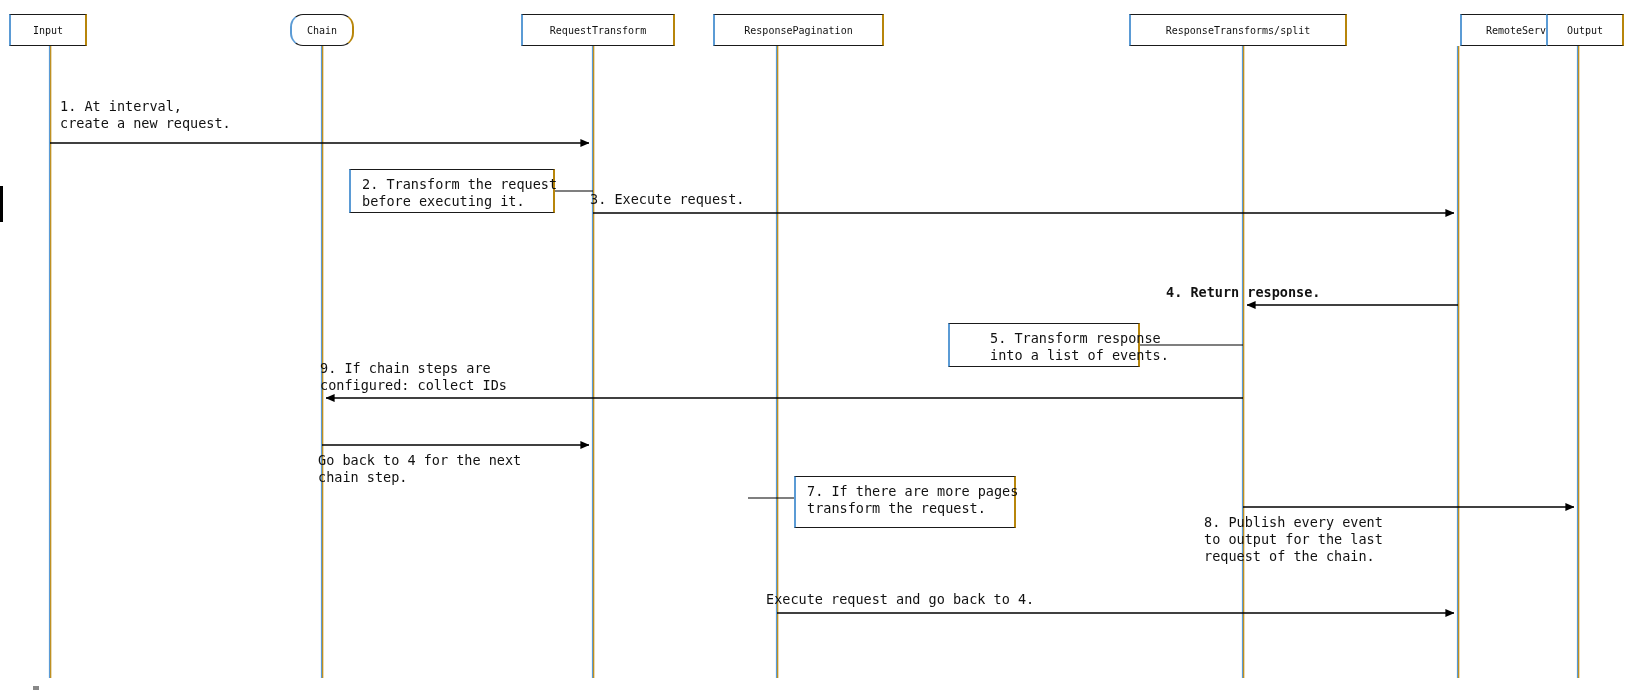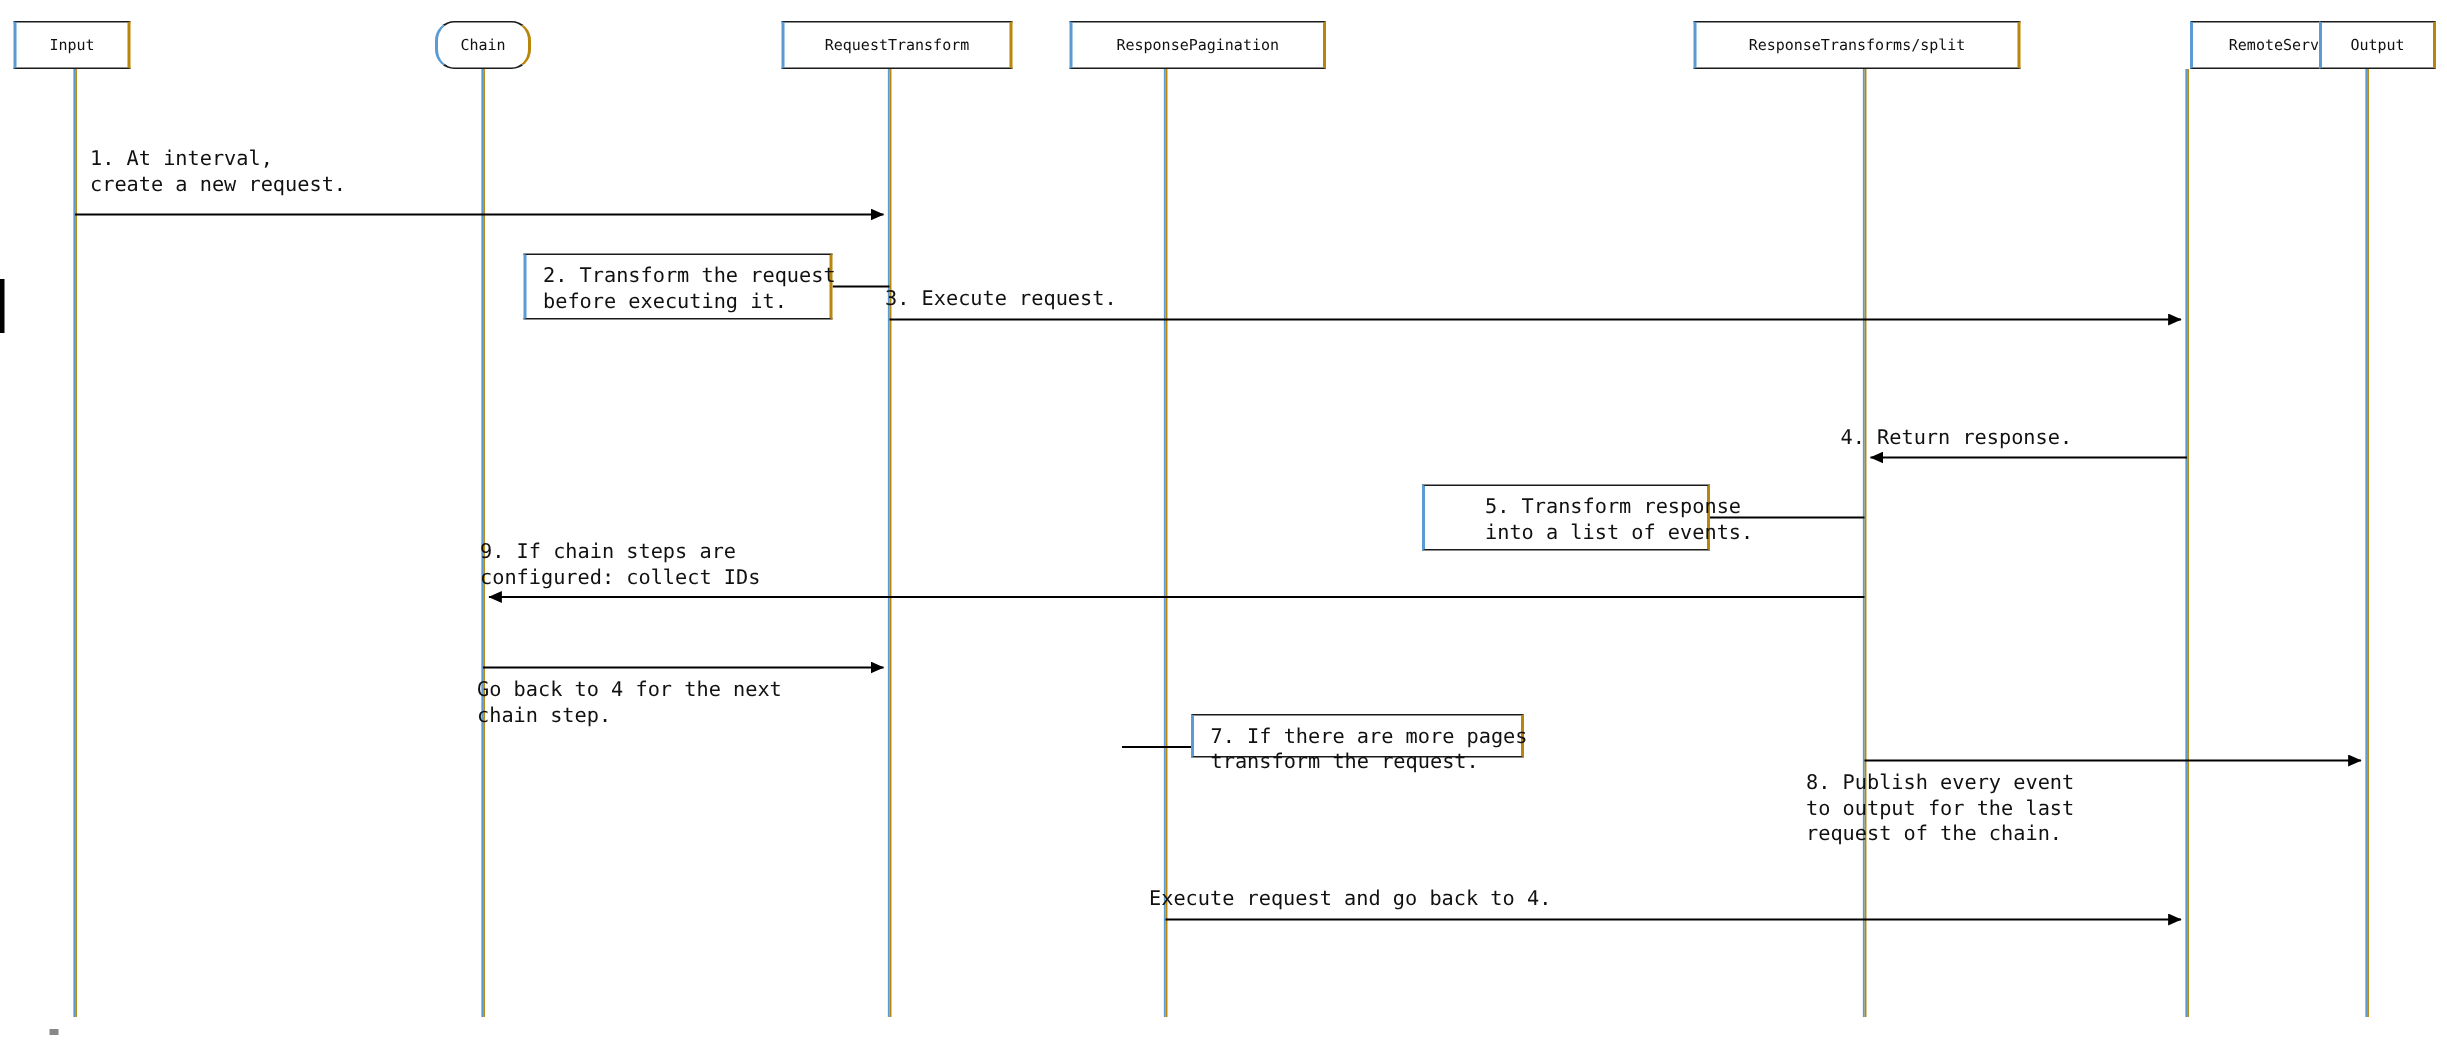--- a/index.html
+++ b/index.html
@@ -157,28 +157,28 @@
       </div>
       <div class="participant-box" style="left: 1546px; top: 14px; width: 78px;">
         <span>Output</span>
       </div>
     </div>
   <div id="notes-layer">
       <div class="note-box" style="left: 349px; top: 169px; width: 206px; height: 44px;">2. Transform the request
 before executing it.</div>
       <div class="note-box" style="left: 948px; top: 323px; width: 192px; height: 44px; padding-left: 40px;">5. Transform response
 into a list of events.</div>
-      <div class="note-box" style="left: 794px; top: 476px; width: 222px; height: 29px;">7. If there are more pages
+      <div class="note-box" style="left: 794px; top: 476px; width: 222px; height: 52px;">7. If there are more pages
 transform the request.</div>
     </div>
   <div id="labels-layer">
       <div class="msg-label" style="left: 60px; top: 98px;">1. At interval,
 create a new request.</div>
       <div class="msg-label" style="left: 590px; top: 191px;">3. Execute request.</div>
-      <div class="msg-label" style="left: 1227px; top: 284px;">4. Return response.</div>
+      <div class="msg-label" style="left: 1166px; top: 284px; font-weight: bold;">4. Return response.</div>
       <div class="msg-label" style="left: 320px; top: 360px;">9. If chain steps are
 configured: collect IDs</div>
       <div class="msg-label" style="left: 318px; top: 452px;">Go back to 4 for the next
 chain step.</div>
       <div class="msg-label" style="left: 1204px; top: 514px;">8. Publish every event
 to output for the last
 request of the chain.</div>
       <div class="msg-label" style="left: 766px; top: 591px;">Execute request and go back to 4.</div>
     </div>
 

